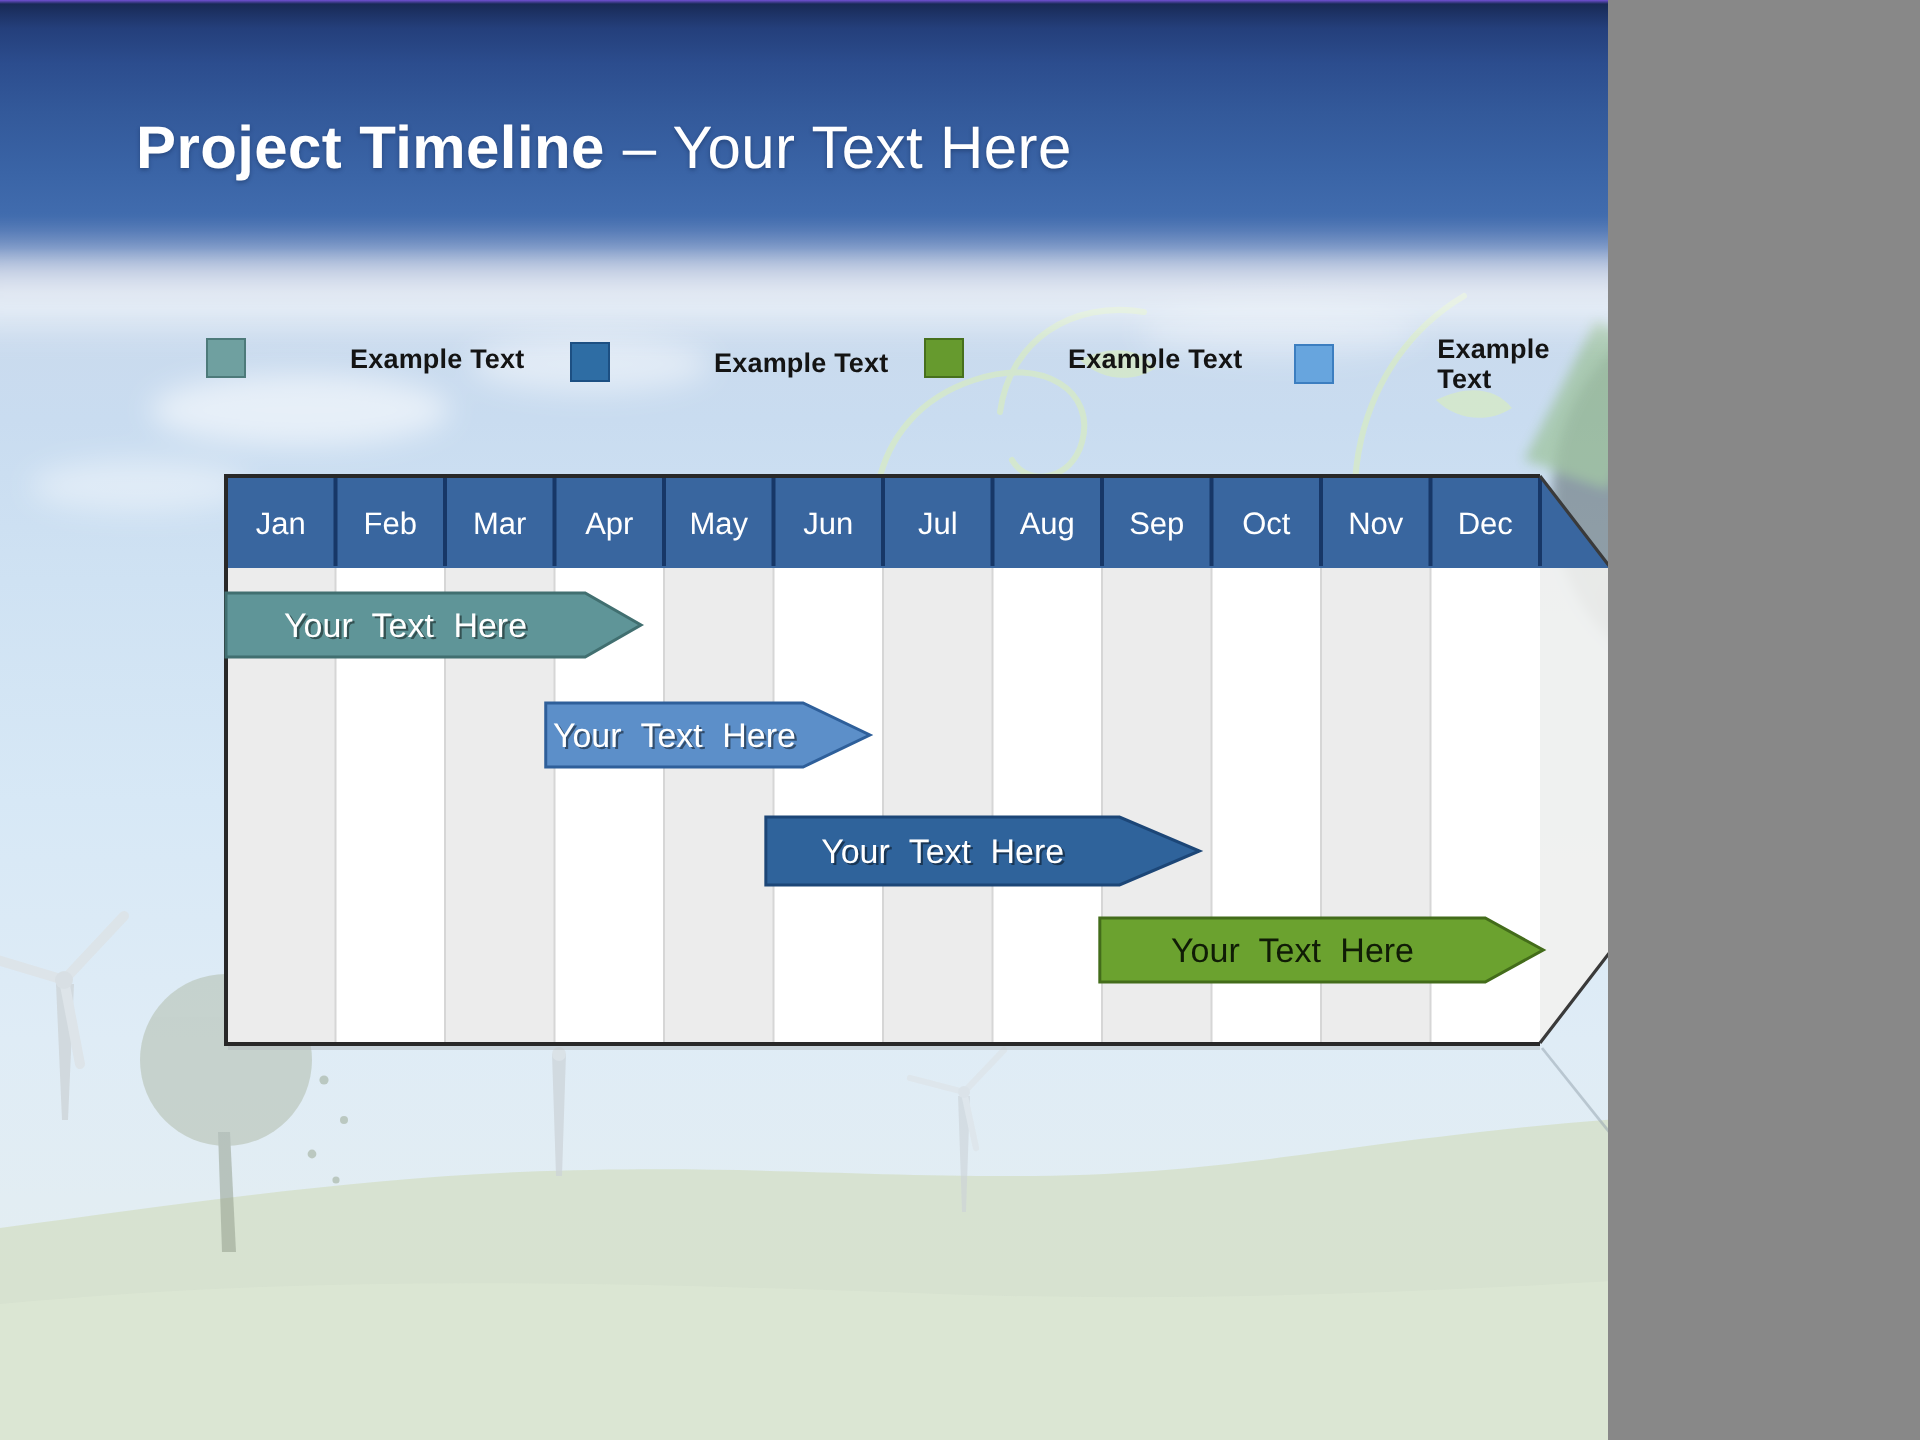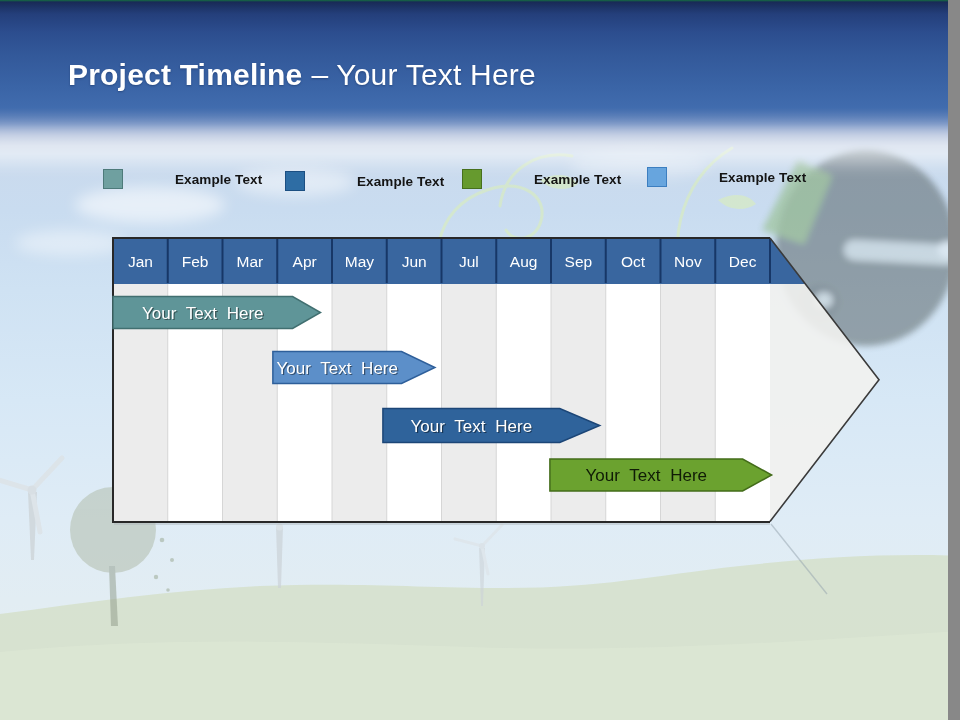--- a/index.html
+++ b/index.html
@@ -1,19 +1,19 @@
 <!DOCTYPE html>
 <html><head>
 <meta charset="utf-8">
 <style>
   html,body{margin:0;padding:0;background:#888;}
   .slide{
-    position:relative;width:948px;height:720px;overflow:hidden;
+    position:relative;width:804px;height:720px;overflow:hidden;
     font-family:"Liberation Sans",sans-serif;
-    background:#15803d;
+    background:#8b5cf6;
   }
   
   .bg-gradient{
     position:absolute;inset:0;
     background:linear-gradient(180deg,
       #17295437 0px,#182a56 2px,#243f7b 14px,#2c4d8e 32px,#33599a 56px,
       #3a64a6 86px,#416cae 108px,#5d7fb9 124px,#93a7cd 136px,#bccbe2 146px,
       #cadaed 154px,#c9dcf0 210px,#cfe2f3 290px,#d7e8f6 400px,#dfecf6 520px,
       #e2edf3 600px,#e6eef0 720px);
   }

